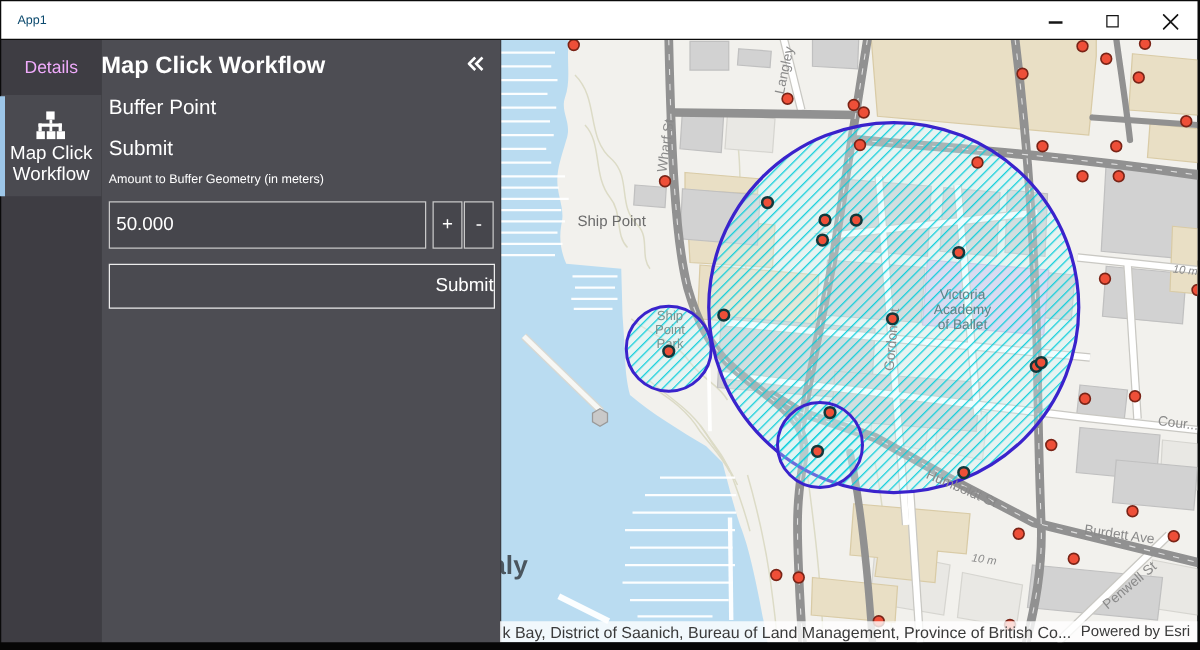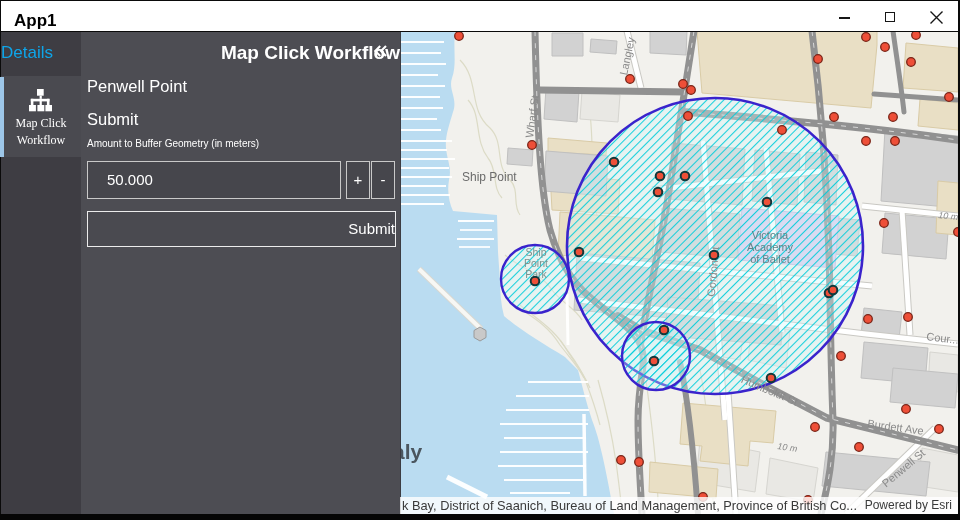--- a/index.html
+++ b/index.html
@@ -1,34 +1,34 @@
 <!DOCTYPE html>
 <html><head>
 <meta charset="utf-8">
 <style>
 html,body{margin:0;padding:0;}
 body{position:relative;width:960px;height:520px;overflow:hidden;background:#0a0a0a;font-family:"Liberation Sans",sans-serif;}
 .titlebar{position:absolute;left:1px;top:1px;width:957px;height:30px;background:#fff;}
-.apptitle{position:absolute;left:13px;top:10px;font-size:17px;color:#000000;font-weight:bold;}
+.apptitle{position:absolute;left:13px;top:10px;font-size:10px;color:#0c4a6e;}
 .btnmin{position:absolute;left:838px;top:16px;width:11px;height:0;border-top:2px solid #161616;}
 .btnmax{position:absolute;left:884px;top:11px;width:8px;height:8px;border:1.6px solid #161616;}
 .btnclose{position:absolute;left:929px;top:10px;width:13px;height:13px;}
 .sidebar{position:absolute;left:1px;top:32px;width:80px;height:482px;background:#3e3d43;}
-.details{position:absolute;left:0;top:0;width:80px;height:41px;color:#0ea5e9;font-size:17px;line-height:42px;}
+.details{position:absolute;left:0;top:0;width:80px;height:41px;color:#f0abfc;font-size:14px;text-align:center;line-height:42px;}
 .navitem{position:absolute;left:0;top:44px;width:80px;height:81px;background:#4a4a50;}
 .accent{position:absolute;left:-1px;top:1px;width:4px;height:80px;background:#9dc6e8;}
 .navicon{position:absolute;left:28px;top:13px;}
-.navtext{position:absolute;left:0;top:39px;width:80px;color:#fff;font-size:12px;text-align:center;line-height:16.5px;font-family:Liberation Serif, serif;}
+.navtext{position:absolute;left:0;top:39px;width:80px;color:#fff;font-size:15px;text-align:center;line-height:16.5px;}
 .panel{position:absolute;left:81px;top:32px;width:319px;height:482px;background:#4d4d53;color:#fff;}
-.phead{position:absolute;left:0;top:10px;width:319px;text-align:right;font-size:19px;font-weight:bold;}
+.phead{position:absolute;left:0;top:10px;width:372px;text-align:left;font-size:19px;font-weight:bold;}
 .chev{position:absolute;left:293px;top:13px;width:13px;height:12px;}
 .lab1{position:absolute;left:6px;top:45px;font-size:16.5px;}
 .lab2{position:absolute;left:6px;top:78px;font-size:16.5px;}
 .lab3{position:absolute;left:6px;top:106px;font-size:10px;}
-.inp{position:absolute;left:6px;top:129px;width:254px;height:38px;box-sizing:border-box;border:1px solid #c9c9c9;background:#46464c;color:#fff;font-size:15px;line-height:36px;padding-left:19px;}
+.inp{position:absolute;left:6px;top:129px;width:254px;height:38px;box-sizing:border-box;border:1px solid #c9c9c9;background:#46464c;color:#fff;font-size:15px;line-height:36px;padding-left:5px;}
 .bplus{position:absolute;left:265px;top:129px;width:24px;height:38px;box-sizing:border-box;border:1px solid #c9c9c9;background:#46464c;color:#fff;font-size:15px;text-align:center;line-height:36px;}
 .bminus{position:absolute;left:290px;top:129px;width:24px;height:38px;box-sizing:border-box;border:1px solid #c9c9c9;background:#46464c;color:#fff;font-size:15px;text-align:center;line-height:36px;}
 .submit{position:absolute;left:6px;top:179px;width:309px;height:36px;box-sizing:border-box;border:1px solid #ececec;background:#4a4a50;color:#fff;font-size:15px;text-align:right;line-height:34px;}
 .map{position:absolute;left:400px;top:32px;width:558px;height:482px;overflow:hidden;}
 .attrib{position:absolute;left:0;bottom:0;width:558px;height:17px;background:rgba(255,255,255,0.8);font-size:12.8px;color:#3a3a3a;line-height:17px;box-sizing:border-box;padding:0 6px 0 2px;display:flex;justify-content:space-between;white-space:nowrap;}
 .attrib span:last-child{font-size:12px;}
 .blackbar{position:absolute;left:0;top:514px;width:960px;height:6px;background:#060606;}
 </style>
 </head>
 <body>
@@ -56,21 +56,21 @@
       <rect x="16.4" y="16" width="6.6" height="6.3" fill="#fff"></rect>
     </svg>
     <div class="navtext">Map Click<br>Workflow</div>
   </div>
 </div>
 <div class="panel">
   <div class="phead">Map Click Workflow</div>
   <svg class="chev" viewBox="0 0 13 12">
       <path d="M6.2,1 L1.2,6 L6.2,11 M12,1 L7,6 L12,11" stroke="#fff" stroke-width="2.1" fill="none"></path>
     </svg>
-  <div class="lab1">Penwell Point</div>
+  <div class="lab1">Buffer Point</div>
   <div class="lab2">Submit</div>
   <div class="lab3">Amount to Buffer Geometry (in meters)</div>
   <div class="inp">50.000</div>
   <div class="bplus">+</div>
   <div class="bminus">-</div>
   <div class="submit">Submit</div>
 </div>
 <div class="map">
 <svg width="558" height="482" viewBox="400 32 558 482">
 <defs>

